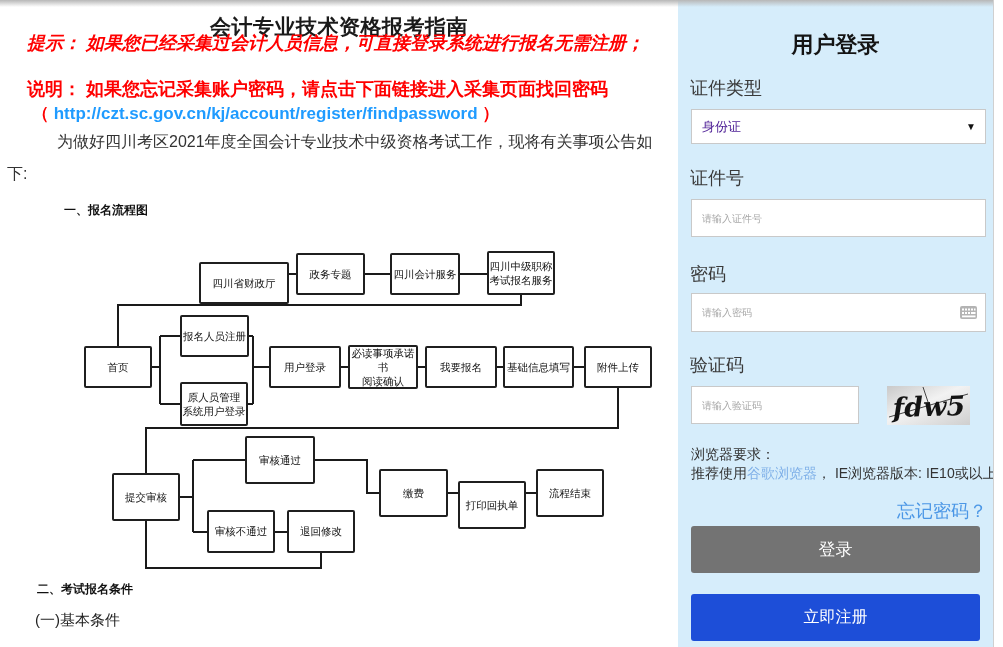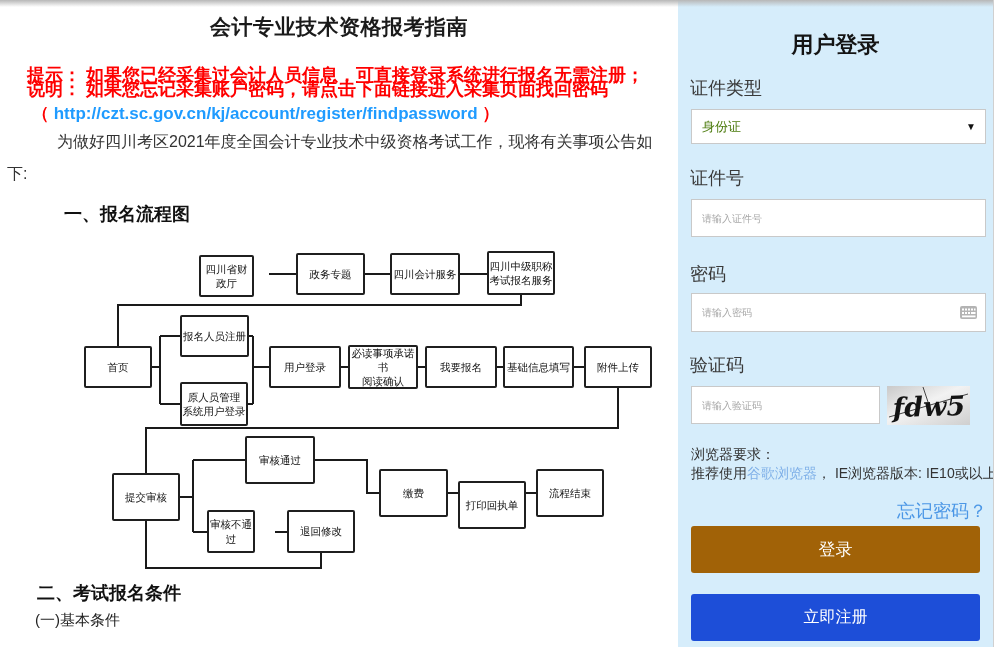--- a/index.html
+++ b/index.html
@@ -13,65 +13,65 @@
 
   
   .right-strip { position:absolute; left:993px; top:0; width:10px; height:647px;
     background:#fff; border-left:1px solid #d0d0d0; }
 
   
   #left-pane { position:absolute; left:0; top:0; width:678px; height:647px; background:#fff;padding-left:12px; }
   .guide-title { position:absolute; left:0; top:13px; width:678px; text-align:center;
     font-size:21px; font-weight:700; color:#1a1a1a; letter-spacing:.5px; }
   .red-line { position:absolute; left:27px; font-size:18px; font-weight:700; color:#ff0000; white-space:nowrap; }
-  .red-1 { top:63px; } .red-2 { top:77px; }
+  .red-1 { top:31px;font-style:italic; } .red-2 { top:77px; }
   .link-line { position:absolute; left:32px; top:102px; font-size:17px; font-weight:700; white-space:nowrap; }
   .link-line .paren { color:#ff0000; }
   .link-line a { color:#1f9bff; text-decoration:none; }
   .intro-1 { position:absolute; left:57px; top:132px; font-size:16px; color:#333; white-space:nowrap; }
   .intro-2 { position:absolute; left:7px; top:164px; font-size:16px; color:#333; }
-  .sec-h { position:absolute; font-size:18px; font-weight:700; color:#111; white-space:nowrap; }
+  .sec-h { position:absolute; font-size:12px; font-weight:700; color:#111; white-space:nowrap; }
   .sec-1 { left:64px; top:202px; }
   .sec-2 { left:37px; top:581px; }
   .sec-sub { position:absolute; left:35px; top:611px; font-size:15px; color:#222; }
 
   
   #flow { position:absolute; left:60px; top:240px; width:560px; height:335px; }
   #flow svg { position:absolute; left:0; top:0; }
   .fnode { position:absolute; background:#fff; border:2px solid #1f1f1f; border-radius:2px;
     display:flex; align-items:center; justify-content:center; text-align:center;
     font-size:10.5px; color:#111; line-height:1.35; white-space:pre-line; z-index:2; }
 
   
   #panel { position:absolute; left:678px; top:0; width:315px; height:647px; background:#d6edfb; }
   .panel-title { position:absolute; left:0; top:30px; width:315px; text-align:center;
     font-size:22px; font-weight:700; color:#141414; }
   .f-label { position:absolute; left:12px; font-size:18px; color:#3a3a3a; }
   .lbl-type { top:76px; } .lbl-no { top:166px; } .lbl-pwd { top:262px; } .lbl-cap { top:353px; }
   .sel-wrap { position:absolute; left:13px; top:109px; width:295px; height:35px; }
   .sel-wrap select { width:100%; height:100%; border:1px solid #c9c9c9; background:#fff;
-    font-size:13px; color:#4d7c0f; padding:0 24px 0 10px;
+    font-size:13px; color:#4c1d95; padding:0 24px 0 10px;
     -webkit-appearance:none; -moz-appearance:none; appearance:none; border-radius:0;
     font-family:"Liberation Sans","DejaVu Sans",sans-serif; }
   .sel-arrow { position:absolute; right:10px; top:12px; font-size:10px; color:#111; pointer-events:none; }
   .txt-input { position:absolute; border:1px solid #c9c9c9; background:#fff; padding:0 10px;
     font-size:10px; color:#333; font-family:"Liberation Sans","DejaVu Sans",sans-serif; }
   .txt-input::placeholder { color:#a9a9a9; opacity:1; }
   .in-no  { left:13px; top:199px; width:295px; height:38px; }
   .in-pwd { left:13px; top:293px; width:295px; height:39px; }
-  .in-cap { left:13px; top:386px; width:189px; height:38px; }
+  .in-cap { left:13px; top:386px; width:168px; height:38px; }
   .kbd-ico { position:absolute; left:282px; top:306px; width:17px; height:13px; }
   .captcha { position:absolute; left:209px; top:386px; width:83px; height:39px; cursor:pointer; }
   .note-1 { position:absolute; left:13px; top:446px; font-size:14px; color:#333; }
   .note-2 { position:absolute; left:13px; top:465px; font-size:14px; color:#333; white-space:nowrap; }
   .note-2 a { color:#7fb0e8; text-decoration:none; }
   .forgot { position:absolute; right:6px; top:499px; font-size:18px; color:#4b97e6; cursor:pointer; }
   .btn { position:absolute; left:13px; width:289px; height:47px; border:none; border-radius:3px;
     color:#fff; cursor:pointer; font-family:"Liberation Sans","DejaVu Sans",sans-serif; }
-  .btn-login { top:526px; background:#a16207; font-size:17px; }
+  .btn-login { top:526px; background:#737373; font-size:17px; }
   .btn-reg   { top:594px; background:#1d4ed8; font-size:16px; }
 </style>
 </head>
 <body>
 
 <div id="stage">
   <div class="top-shadow"></div>
 
   <div id="left-pane">
     <div class="guide-title">会计专业技术资格报考指南</div>
@@ -118,38 +118,38 @@
           <path d="M255,220 H307 V253 H319"></path>
 
           <path d="M215,292 H227"></path>
 
           <path d="M261,313 V328 H86 V281"></path>
 
           <path d="M388,253 H398"></path>
             <path d="M466,253 H476"></path>
         </g>
       </svg>
-      <div class="fnode" style="left:139px;top:15px;width:55px;height:42px;">四川省财政厅</div>
+      <div class="fnode" style="left:139px;top:22px;width:90px;height:42px;">四川省财政厅</div>
       <div class="fnode" style="left:236px;top:13px;width:69px;height:42px;">政务专题</div>
       <div class="fnode" style="left:330px;top:13px;width:70px;height:42px;">四川会计服务</div>
       <div class="fnode" style="left:427px;top:11px;width:68px;height:44px;">四川中级职称
 考试报名服务</div>
       <div class="fnode" style="left:24px;top:106px;width:68px;height:42px;">首页</div>
       <div class="fnode" style="left:120px;top:75px;width:69px;height:42px;">报名人员注册</div>
       <div class="fnode" style="left:120px;top:142px;width:68px;height:44px;">原人员管理
 系统用户登录</div>
       <div class="fnode" style="left:209px;top:106px;width:72px;height:42px;">用户登录</div>
       <div class="fnode" style="left:288px;top:105px;width:70px;height:44px;">必读事项承诺书
 阅读确认</div>
       <div class="fnode" style="left:365px;top:106px;width:72px;height:42px;">我要报名</div>
       <div class="fnode" style="left:443px;top:106px;width:71px;height:42px;">基础信息填写</div>
       <div class="fnode" style="left:524px;top:106px;width:68px;height:42px;">附件上传</div>
       <div class="fnode" style="left:185px;top:196px;width:70px;height:48px;">审核通过</div>
       <div class="fnode" style="left:52px;top:233px;width:68px;height:48px;">提交审核</div>
-      <div class="fnode" style="left:147px;top:270px;width:48px;height:43px;">审核不通过</div>
+      <div class="fnode" style="left:147px;top:270px;width:68px;height:43px;">审核不通过</div>
       <div class="fnode" style="left:227px;top:270px;width:68px;height:43px;">退回修改</div>
       <div class="fnode" style="left:319px;top:229px;width:69px;height:48px;">缴费</div>
       <div class="fnode" style="left:398px;top:229px;width:68px;height:48px;margin-top:12px;">打印回执单</div>
       <div class="fnode" style="left:476px;top:229px;width:68px;height:48px;">流程结束</div>
     </div>
   </div>
 
   <div id="panel">
     <div class="panel-title">用户登录</div>
 

